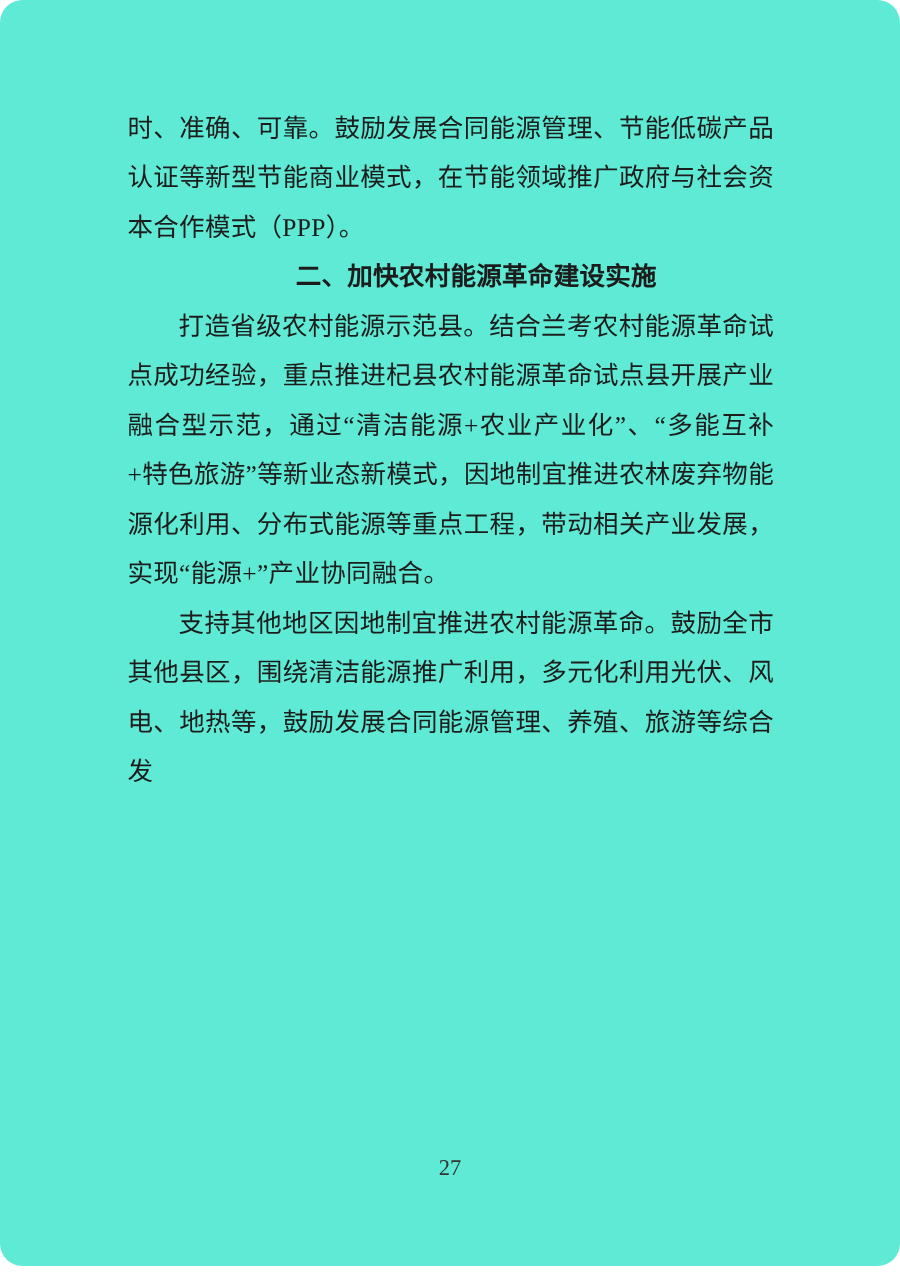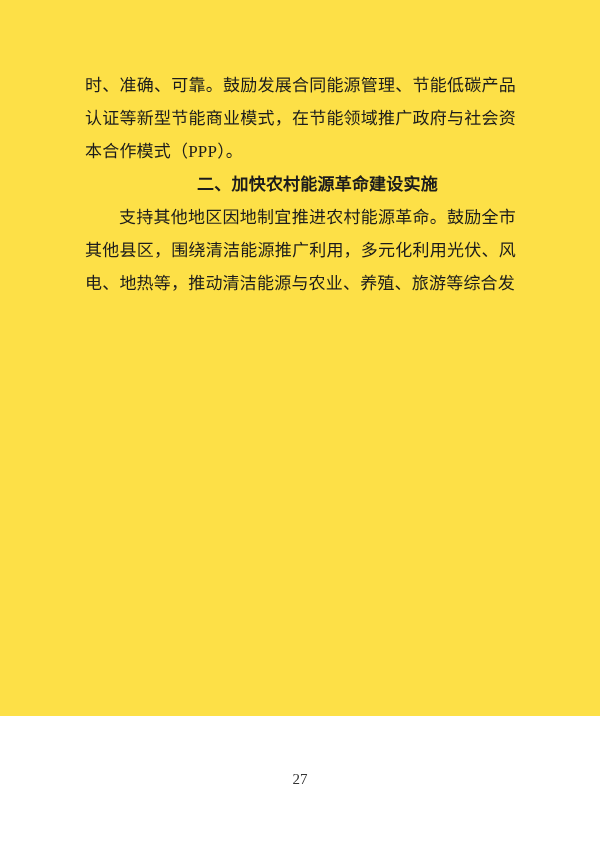--- a/index.html
+++ b/index.html
@@ -13,22 +13,23 @@
     position: relative;
     font-family: "Liberation Serif", "DejaVu Serif", serif;
     color: #1c1c1c;
     overflow: hidden;
   }
   .page {
     position: absolute;
     left: 0;
     top: 0;
     width: 600px;
-    height: 716px;
-    background: #fde047;
+    height: 844px;
+    background: #5eead4;
+    border-radius: 15px;
   }
   .content {
     position: absolute;
     left: 85px;
     top: 69px;
     width: 431px;
     font-size: 17px;
     line-height: 33px;
     letter-spacing: 0.2px;
     text-align: justify;
@@ -56,16 +57,17 @@
     letter-spacing: 0;
   }
 </style>
 </head>
 <body>
 
 <div class="page">
   <div class="content">
     <p class="para continuation">时、准确、可靠。鼓励发展合同能源管理、节能低碳产品认证等新型节能商业模式，在节能领域推广政府与社会资本合作模式（PPP）。</p>
     <p class="para heading">二、加快农村能源革命建设实施</p>
-    <p class="para">支持其他地区因地制宜推进农村能源革命。鼓励全市其他县区，围绕清洁能源推广利用，多元化利用光伏、风电、地热等，推动清洁能源与农业、养殖、旅游等综合发</p>
+    <p class="para">打造省级农村能源示范县。结合兰考农村能源革命试点成功经验，重点推进杞县农村能源革命试点县开展产业融合型示范，通过“清洁能源+农业产业化”、“多能互补+特色旅游”等新业态新模式，因地制宜推进农林废弃物能源化利用、分布式能源等重点工程，带动相关产业发展，实现“能源+”产业协同融合。</p>
+    <p class="para">支持其他地区因地制宜推进农村能源革命。鼓励全市其他县区，围绕清洁能源推广利用，多元化利用光伏、风电、地热等，鼓励发展合同能源管理、养殖、旅游等综合发</p>
   </div>
   <div class="page-number">27</div>
 </div>
 
 </body></html>

